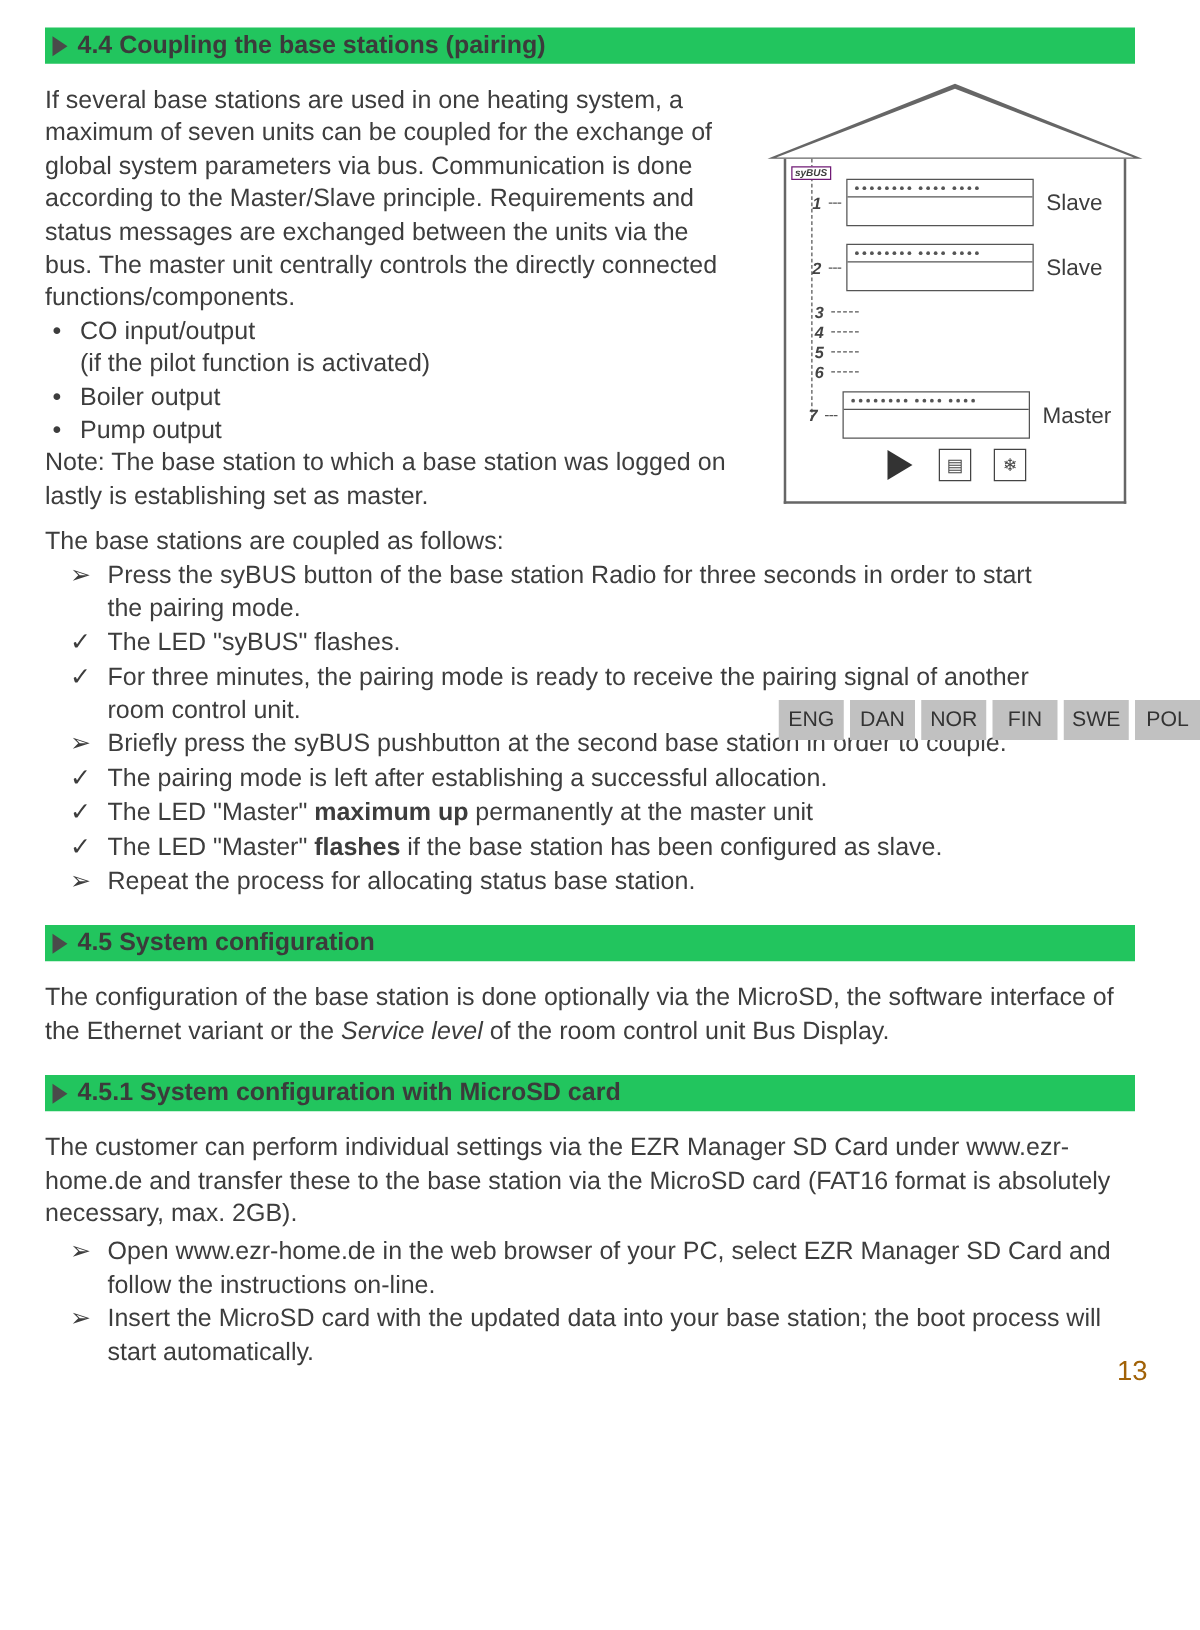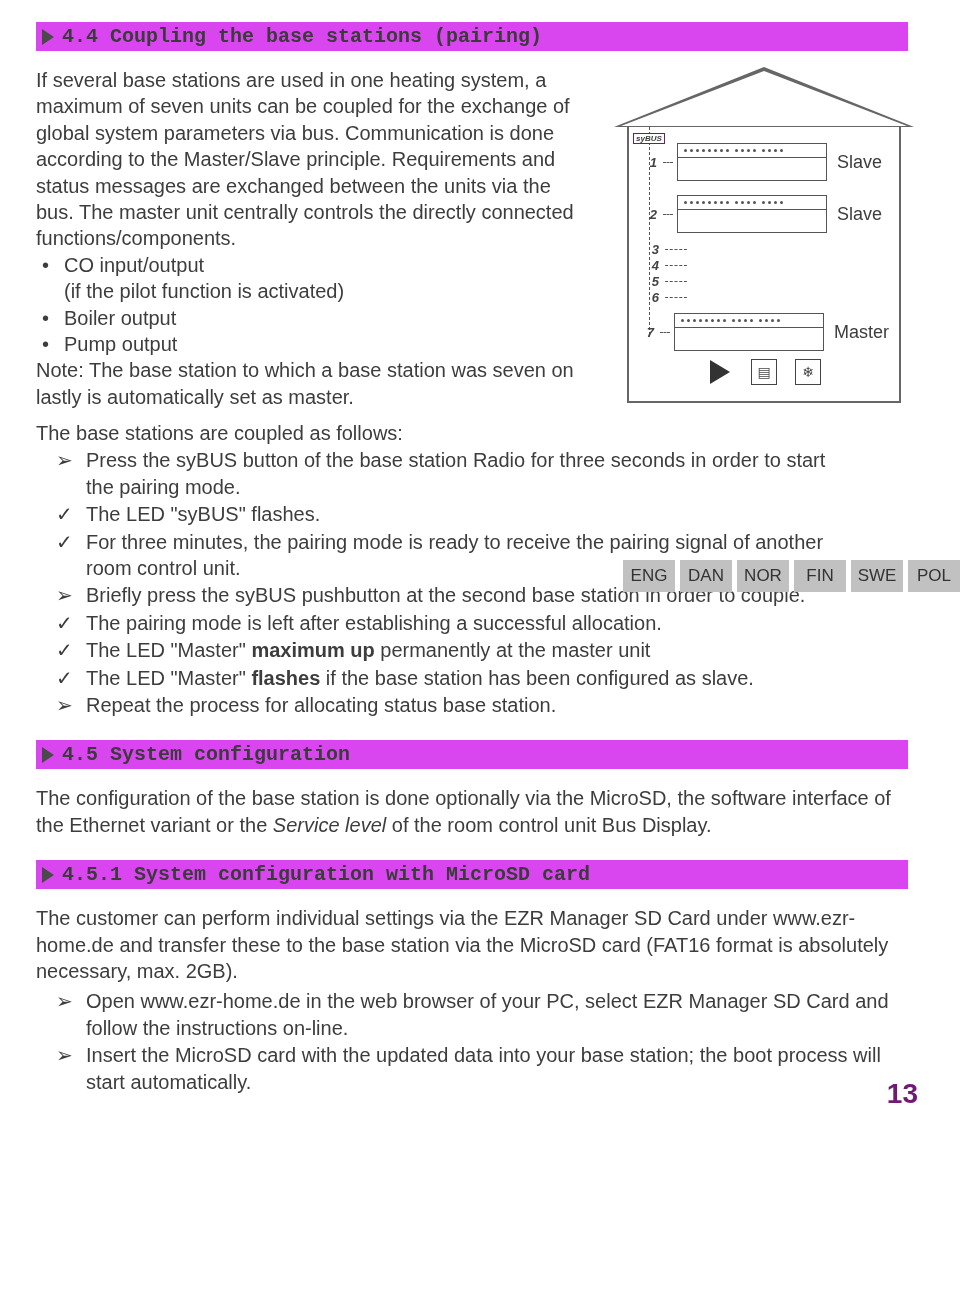--- a/index.html
+++ b/index.html
@@ -1,35 +1,35 @@
 <!DOCTYPE html>
 <html><head>
 <meta charset="utf-8">
 <style>
   * { box-sizing: border-box; margin: 0; padding: 0; }
   html, body { width: 960px; background: #fff; font-family: "Frutiger", "Segoe UI", Arial, sans-serif; color: #3d3d3d; }
   .page { width: 960px; padding: 18px 36px 20px 36px; position: relative; }
-  .sect-head { background: #d946ef; margin: 4px 16px 16px 0; padding: 3px 8px 3px 6px; display: flex; align-items: center; gap: 8px; font-family: Liberation Mono, monospace; }
+  .sect-head { background: #22c55e; margin: 4px 16px 16px 0; padding: 3px 8px 3px 6px; display: flex; align-items: center; gap: 8px; }
   .sect-head .tri { width: 0; height: 0; border-top: 8px solid transparent; border-bottom: 8px solid transparent; border-left: 12px solid #4a4a4a; flex: 0 0 auto; }
   .sect-head .title { font-weight: 700; font-size: 20px; color: #3b3b3b; }
   .body-text { font-size: 20px; line-height: 1.32; color: #3d3d3d; }
   .intro-row { display: flex; gap: 22px; align-items: flex-start; }
   .intro-col { flex: 1 1 auto; }
   .dia-col { flex: 0 0 310px; }
   ul.bullets { list-style: none; padding-left: 28px; }
   ul.bullets > li { position: relative; padding-left: 0; }
   ul.bullets > li::before { content: "•"; position: absolute; left: -22px; top: 0; font-size: 20px; color: #3d3d3d; }
   ul.steps { list-style: none; padding-left: 50px; }
   ul.steps > li { position: relative; padding-left: 0; margin: 1px 0; }
   ul.steps > li::before { position: absolute; left: -30px; top: 0; font-size: 20px; color: #3d3d3d; font-family: Arial, sans-serif; }
   ul.steps > li.act::before { content: "\27A2"; }
   ul.steps > li.res::before { content: "\2713"; }
   .lang-tabs { position: absolute; right: 0; top: 560px; display: flex; flex-direction: row; gap: 5px; }
   .lang-tabs .tab { background: #c1c1c1; width: 52px; height: 32px; display: flex; align-items: center; justify-content: center; font-size: 17px; font-weight: 400; color: #333; }
-  .pn { position: absolute; right: 42px; bottom: 6px; font-weight: 700; font-size: 28px; color: #701a75; }
+  .pn { position: absolute; right: 42px; bottom: 6px; font-weight: 400; font-size: 22px; color: #a16207; }
   .bold { font-weight: 700; }
   .ital { font-style: italic; }
   
   .house { width: 300px; }
   .roof { width: 0; height: 0; border-left: 150px solid transparent; border-right: 150px solid transparent; border-bottom: 60px solid #666; margin: 0 auto; position: relative; }
   .roof::after { content: ""; position: absolute; top: 4px; left: -143px; width: 0; height: 0; border-left: 143px solid transparent; border-right: 143px solid transparent; border-bottom: 55px solid #fff; }
   .house-body { border: 2px solid #666; border-top: none; width: 274px; margin: 0 auto; padding: 12px 10px 16px 10px; position: relative; }
   .unit-row { display: flex; align-items: center; margin-bottom: 14px; position: relative; height: 38px; }
   .num { width: 18px; font-size: 13px; font-style: italic; font-weight: 700; color: #444; text-align: right; margin-right: 6px; }
   .wire { flex: 0 0 10px; border-top: 1.3px dashed #555; height: 0; margin-right: 4px; }
@@ -64,21 +64,21 @@
     <div class="intro-col">
       <p class="body-text">If several base stations are used in one heating system, a maximum of seven units can be coupled for the exchange of global system parameters via bus. Communication is done according to the Master/Slave principle. Requirements and status messages are exchanged between the units via the bus. The master unit centrally controls the directly connected functions/components.</p>
       <ul class="bullets body-text">
         <li>
           <span>CO input/output</span><br>
           <span>(if the pilot function is activated)</span>
         </li>
         <li>Boiler output</li>
         <li>Pump output</li>
       </ul>
-      <p class="body-text">Note: The base station to which a base station was seven on lastly is automatically set as master.</p>
+      <p class="body-text">Note: The base station to which a base station was logged on lastly is establishing set as master.</p>
     </div>
 
     <div class="dia-col">
       <div class="house">
         <div class="roof"></div>
         <div class="house-body">
           <div class="vline"></div>
 
           <div class="unit-row" style="margin-top:4px;">
             <span class="sybus-tag">syBUS</span>

